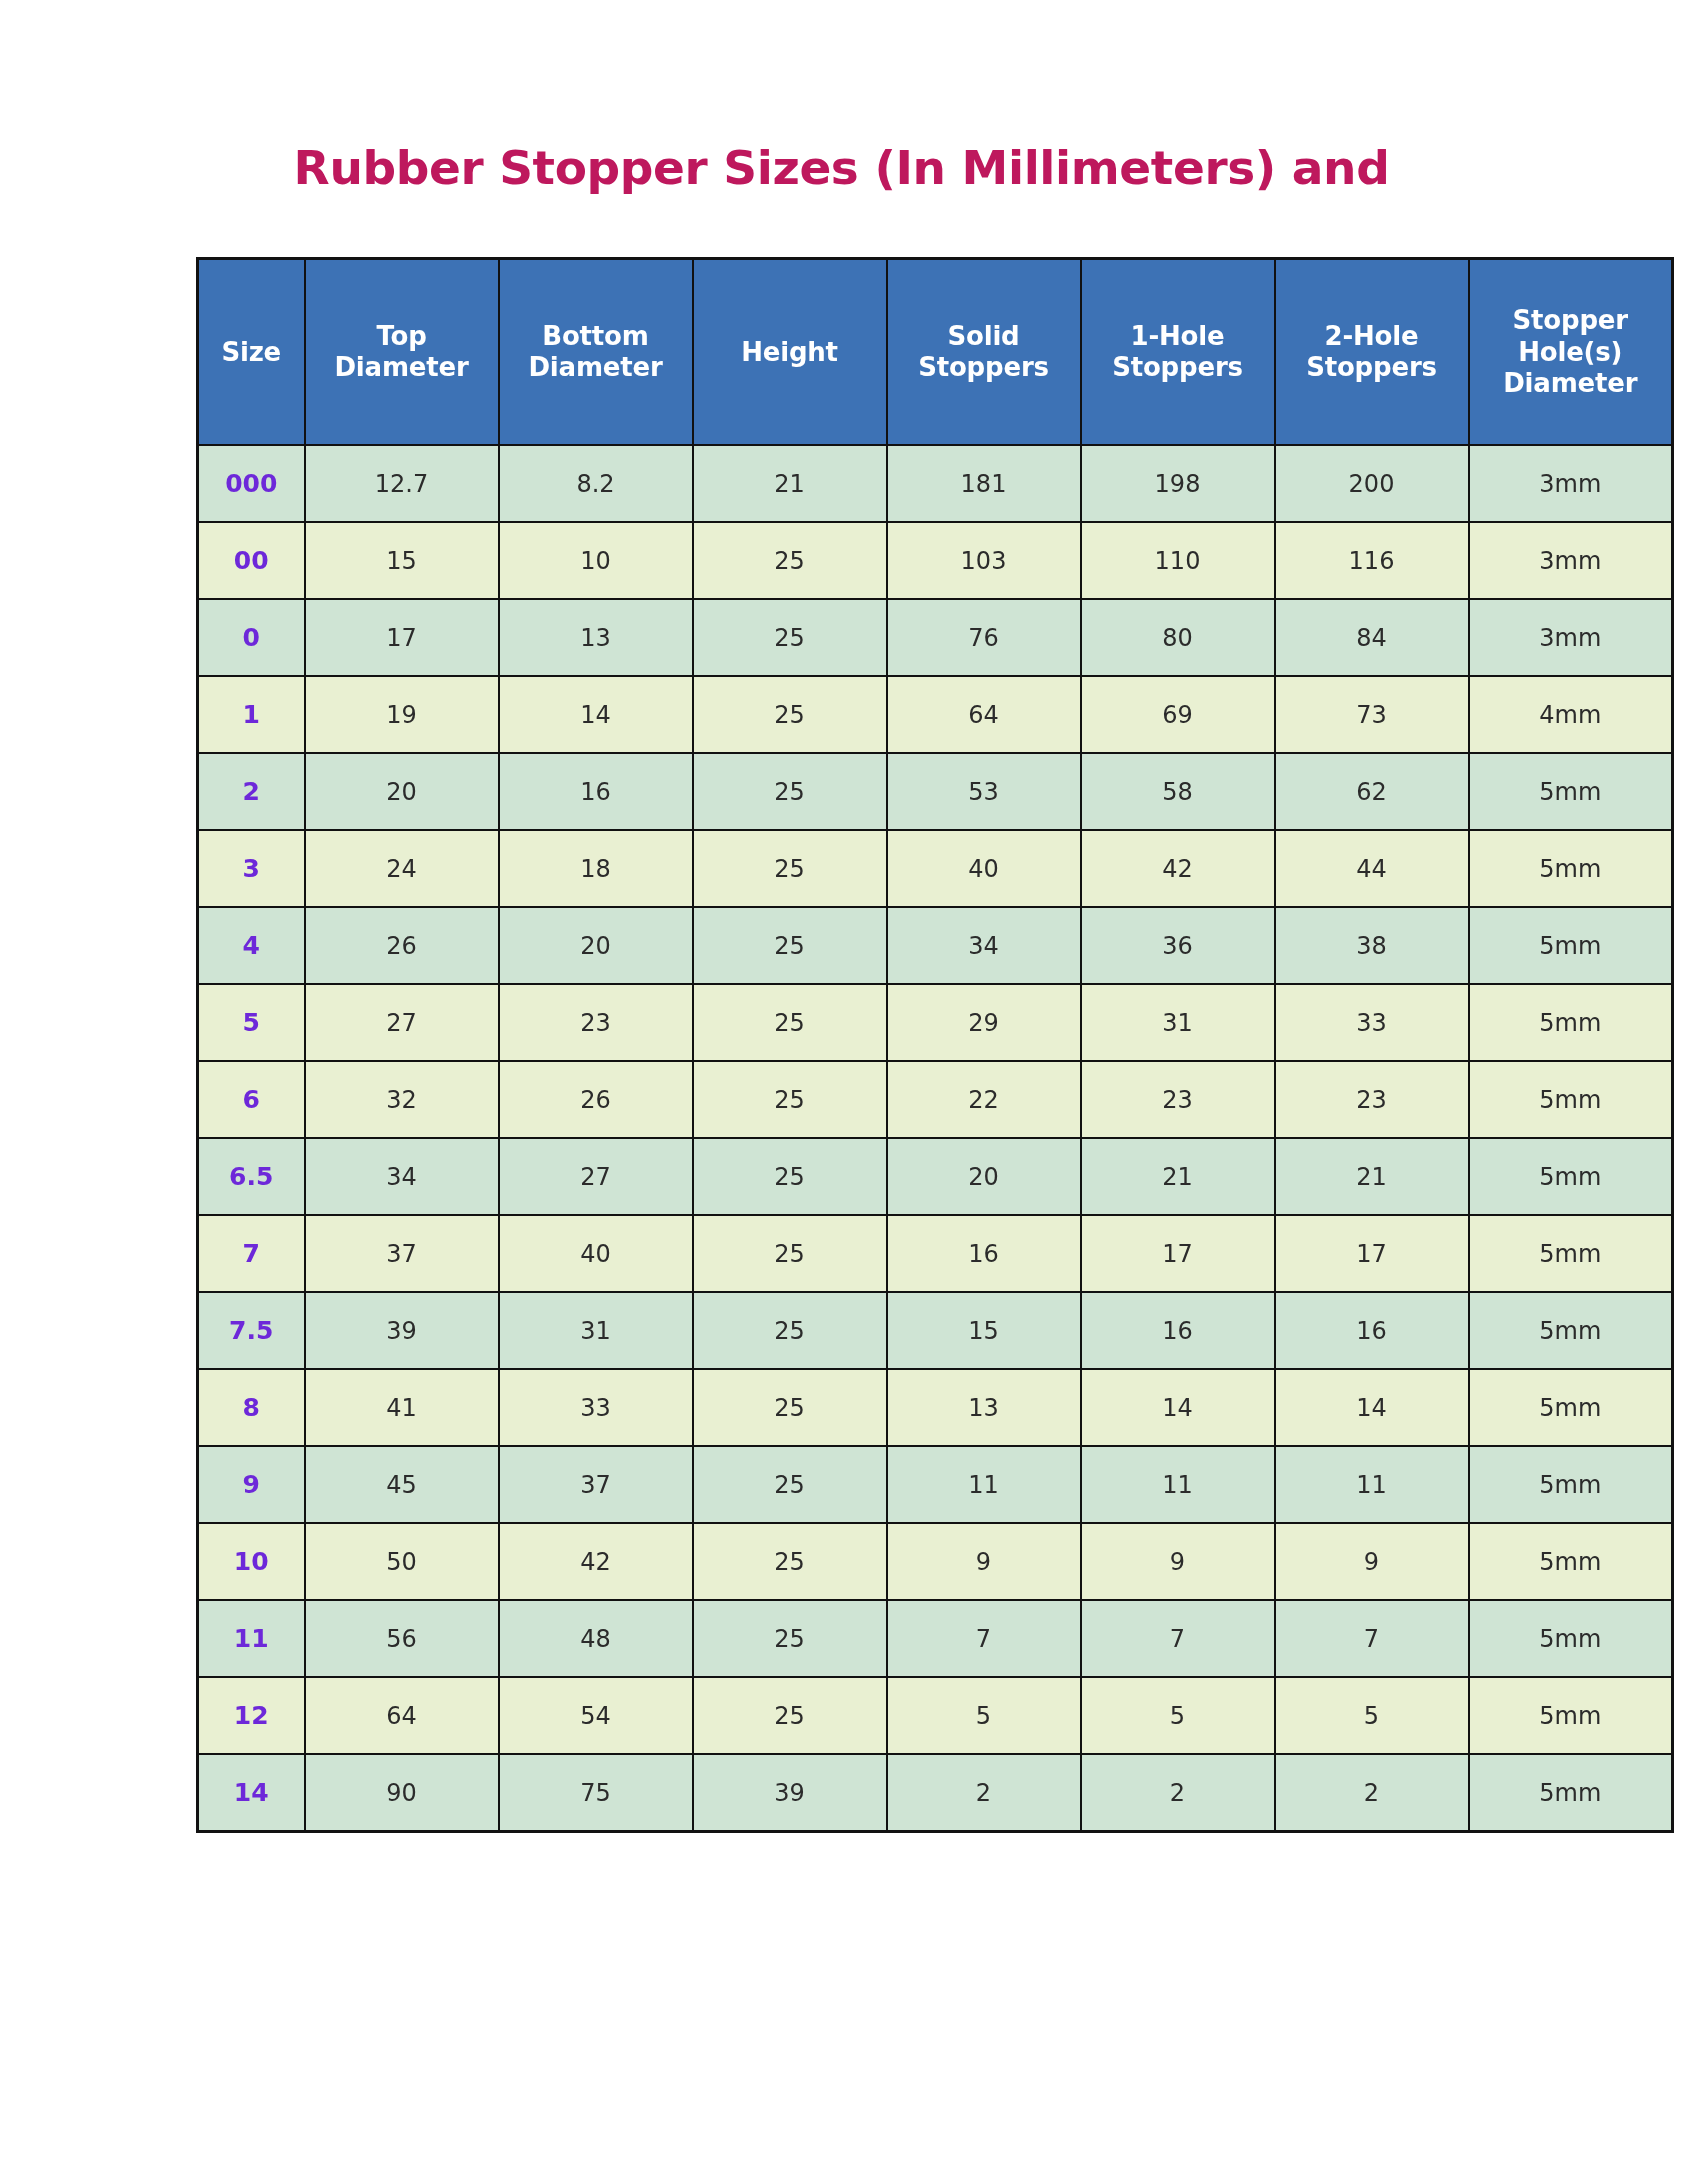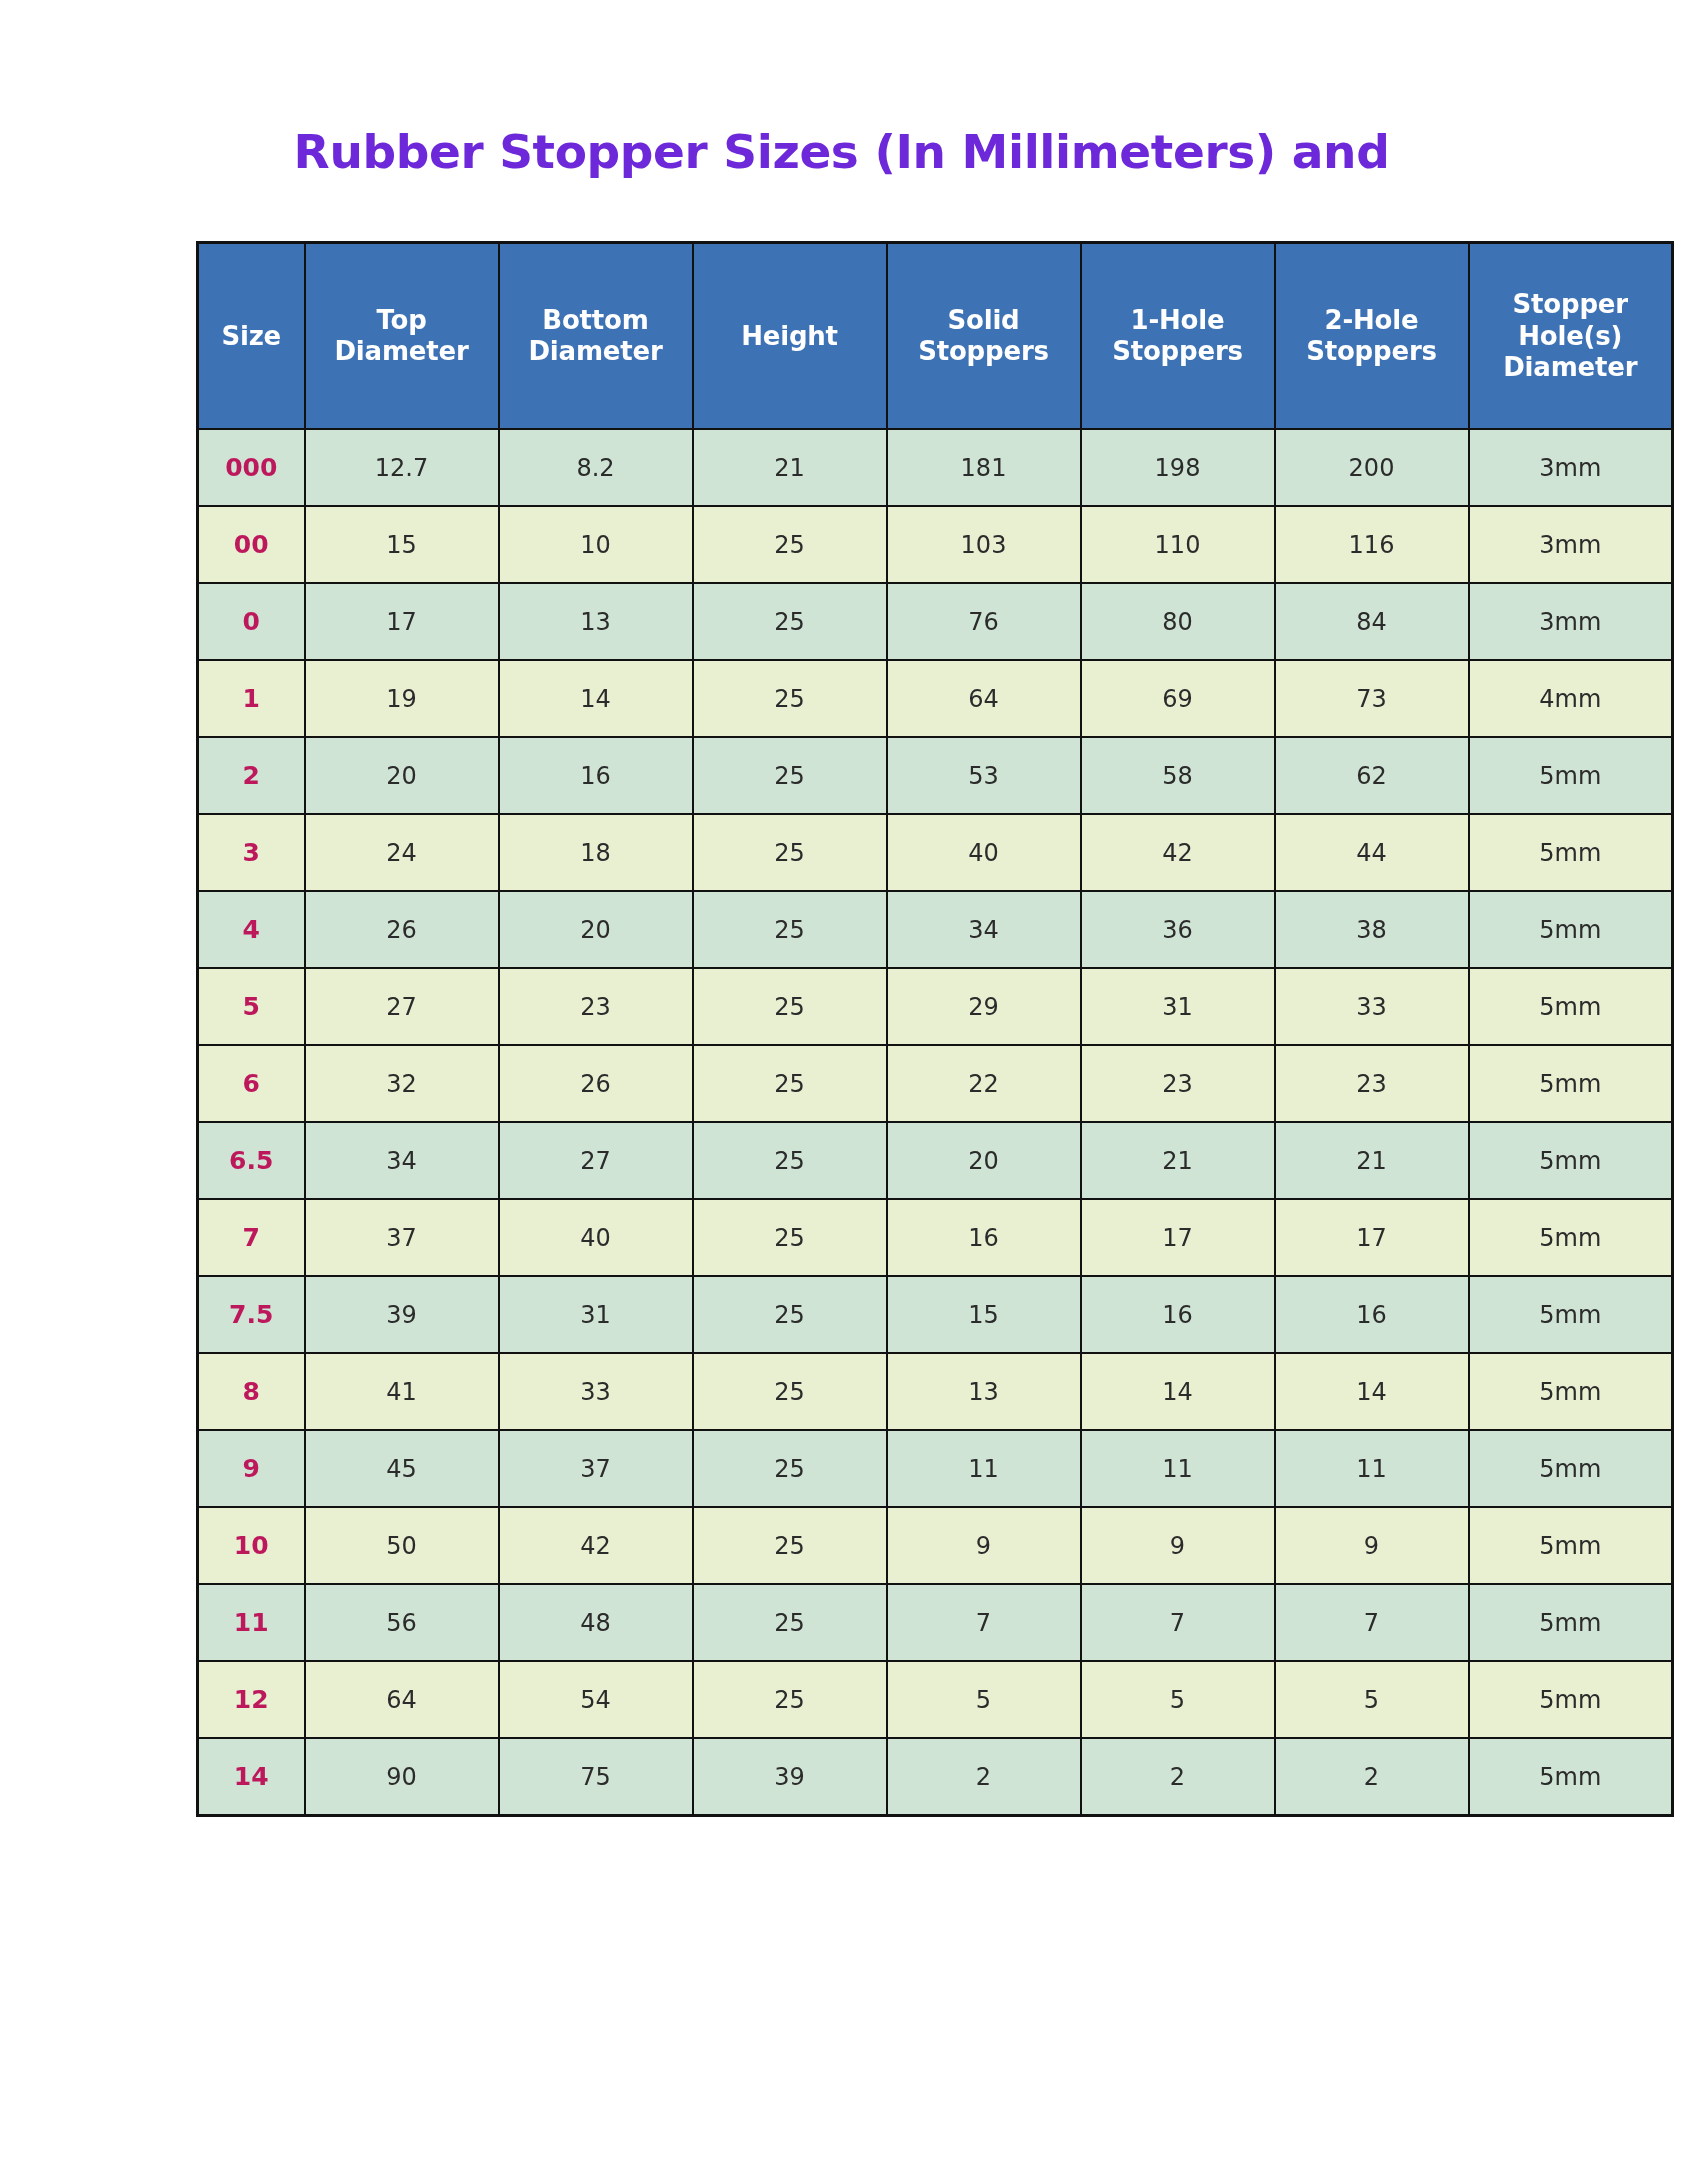--- a/index.html
+++ b/index.html
@@ -16,28 +16,28 @@
   .page {
     width: 1683px;
     height: 2178px;
     box-sizing: border-box;
     padding: 0;
     position: relative;
     background: #ffffff;
   }
   .title {
     width: 1346px;
-    margin: 0 auto;
+    margin: 16px auto;
     padding-top: 124px;
     text-align: center;
     font-family: "DejaVu Sans", sans-serif;
     font-weight: bold;
     font-size: 47px;
     line-height: 1.20;
-    color: #6d28d9;
+    color: #be185d;
     letter-spacing: -0.4px;
   }
   .table-wrap {
     width: 1485px;
     margin: 0 auto;
     margin-top: 61px;
     padding-left: 0;
   }
   table.stopper {
     border-collapse: collapse;
@@ -64,21 +64,21 @@
   }
   table.stopper tbody td {
     height: 73px;
     font-size: 24px;
     color: #2b2b2b;
     font-family: "DejaVu Sans", sans-serif;
   }
   table.stopper tbody td.size-cell {
     font-weight: bold;
     font-size: 25px;
-    color: #be185d;
+    color: #6d28d9;
   }
   tr.row-green td { background: #cfe4d4; }
   tr.row-cream td { background: #e9f0d2; }
 
   
   col.c-size   { width: 107px; }
   col.c-top    { width: 194px; }
   col.c-bottom { width: 194px; }
   col.c-height { width: 194px; }
   col.c-solid  { width: 194px; }

